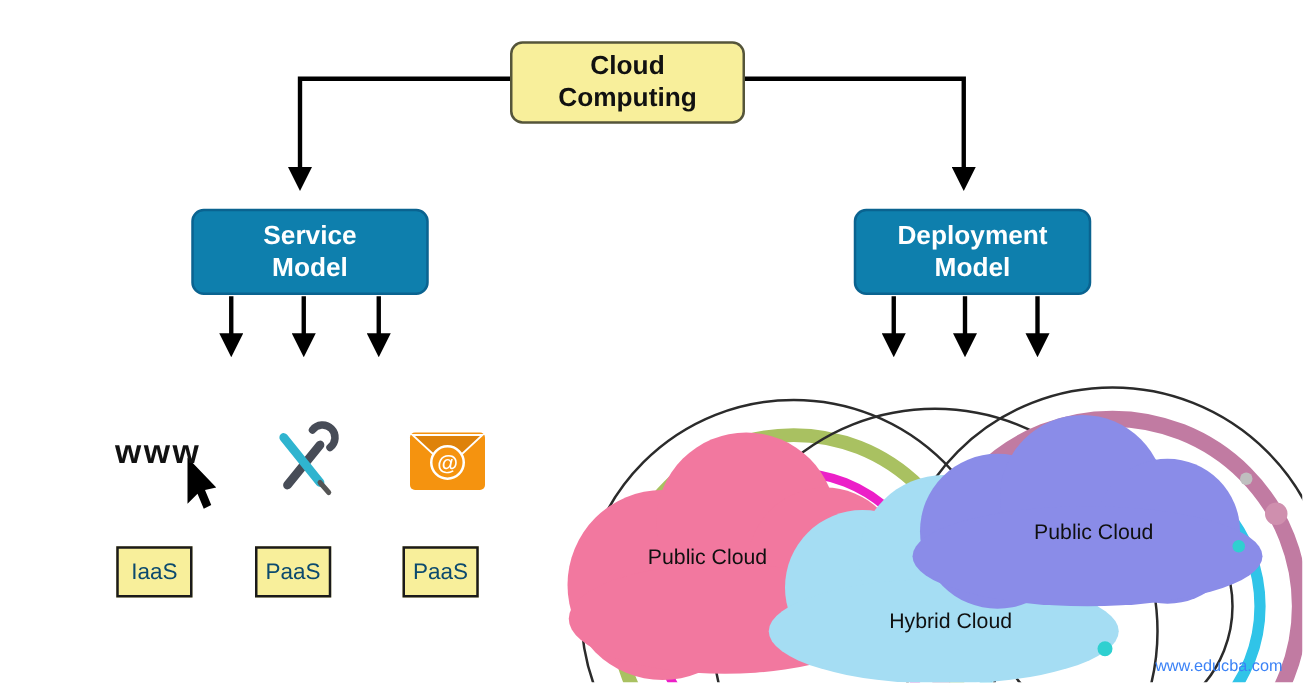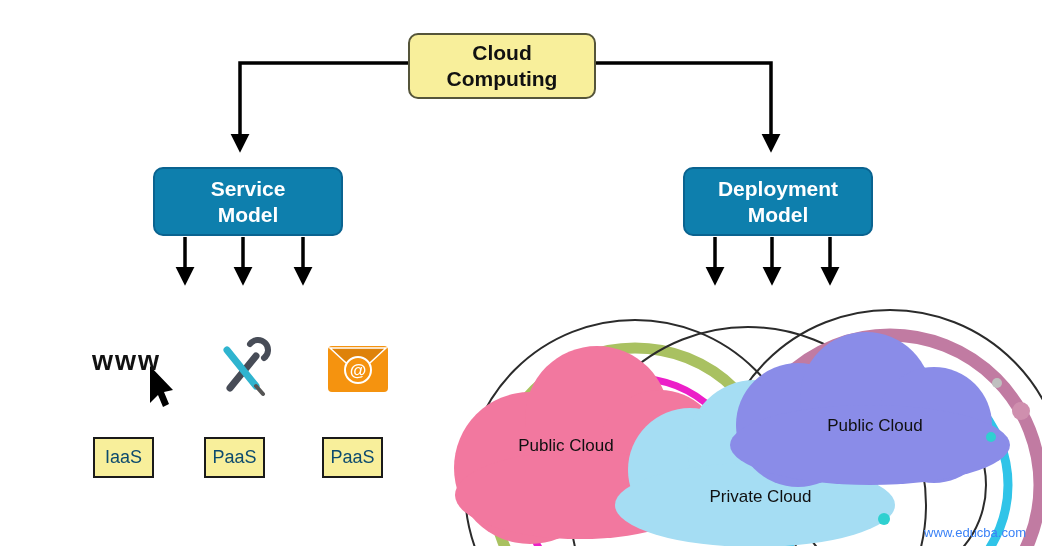--- a/index.html
+++ b/index.html
@@ -186,18 +186,18 @@
     <span>IaaS</span>
   </div>
   <div class="leaf-box leaf-paas">
     <span>PaaS</span>
   </div>
   <div class="leaf-box leaf-saas">
     <span>PaaS</span>
   </div>
 
   <div class="cloud-label label-public">Public Cloud</div>
-  <div class="cloud-label label-hybrid">Private Cloud</div>
+  <div class="cloud-label label-hybrid">Hybrid Cloud</div>
   <div class="cloud-label label-private">Public Cloud</div>
 
   <div class="watermark">www.educba.com</div>
 
 </div>
 
 </body></html>

